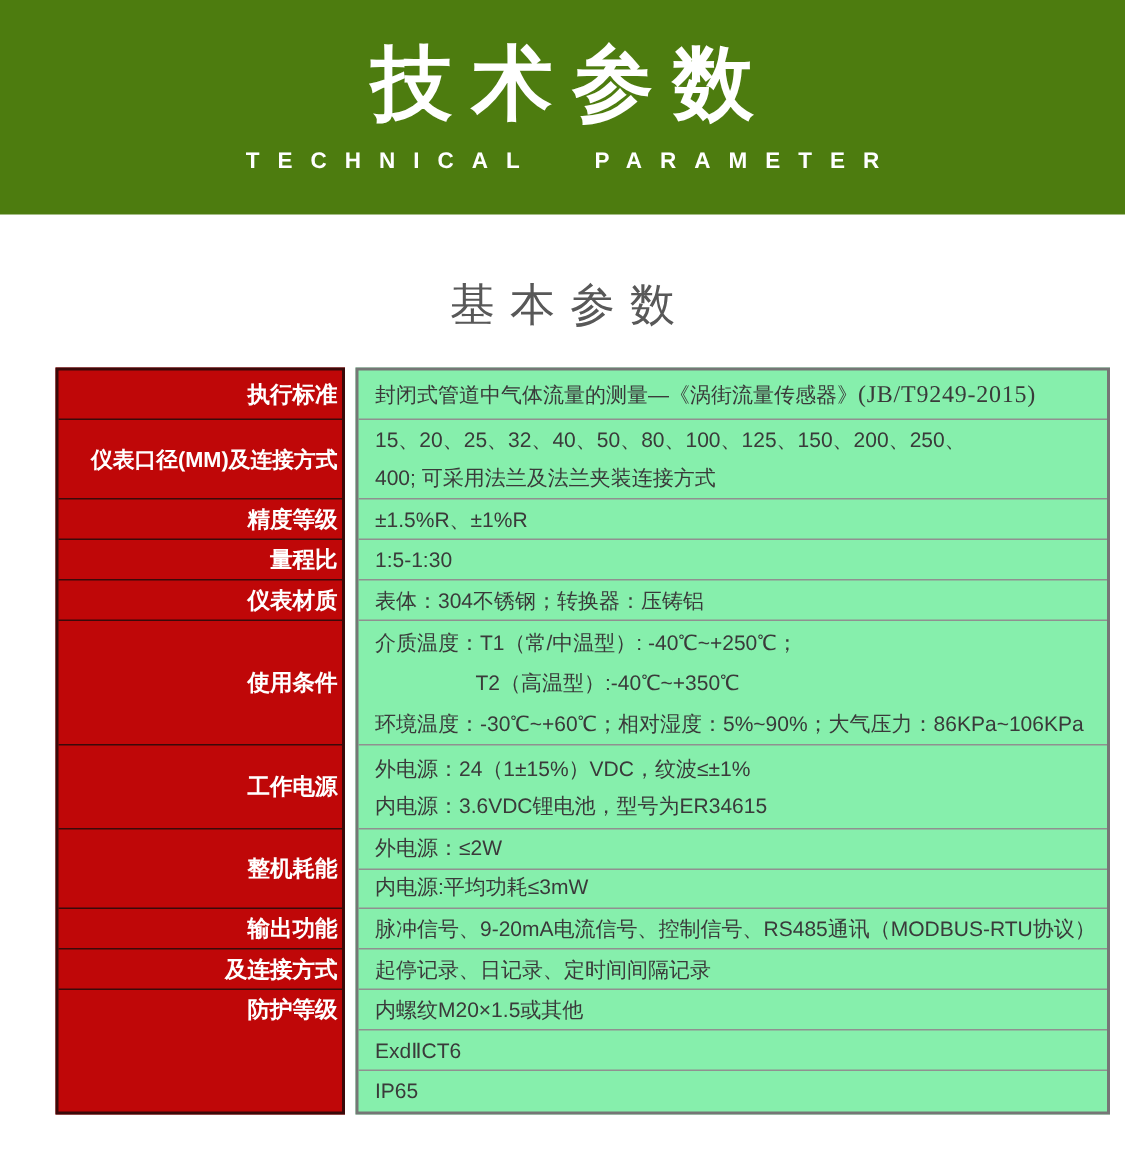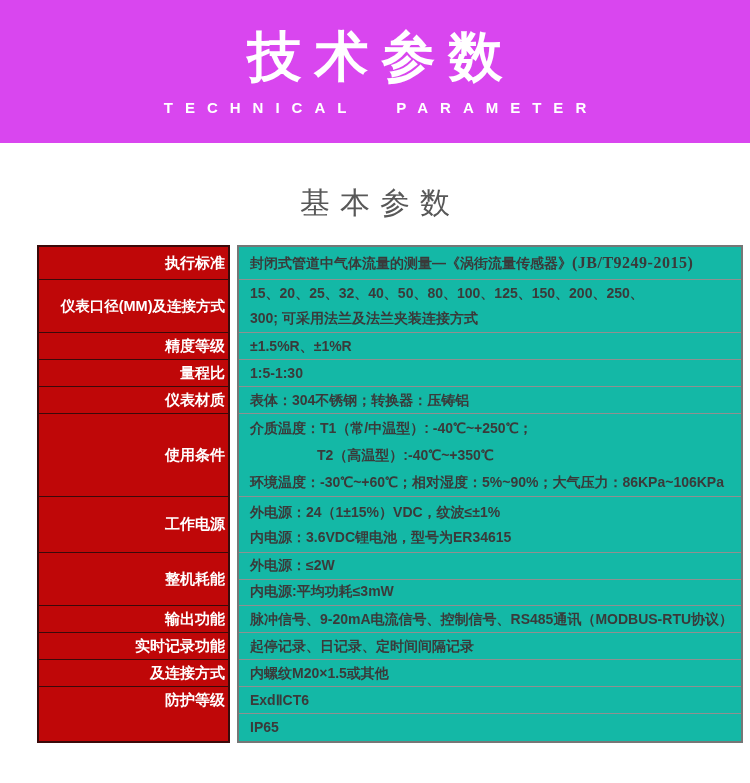--- a/index.html
+++ b/index.html
@@ -3,21 +3,21 @@
 <meta charset="utf-8">
 <style>
   * { margin:0; padding:0; box-sizing:border-box; }
   body {
     width:750px; height:783px; background:#ffffff;
     font-family:"Liberation Sans", sans-serif;
     overflow:hidden;
   }
   
   .banner {
-    height:143px; background:#d946ef;
+    height:143px; background:#4d7c0f;
     display:flex; flex-direction:column; align-items:center; justify-content:center;
   }
   .banner-title {
     color:#ffffff; font-size:54px; font-weight:bold;
     letter-spacing:13px; text-indent:13px; line-height:1.1;
   }
   .banner-sub {
     color:#ffffff; font-size:15px; font-weight:bold;
     letter-spacing:12px; text-indent:12px; word-spacing:22px; margin-top:13px;
   }
@@ -36,23 +36,22 @@
   .lcell {
     border-bottom:1px solid #3a0a0a;
     color:#ffffff; font-weight:bold; font-size:15px;
     display:flex; align-items:center; justify-content:flex-end;
     text-align:center; padding:0 3px;
   }
   .lcell:last-child { border-bottom:none; }
   .lcell.tight { font-size:14.5px; letter-spacing:0; }
   .col-gutter { width:7px; flex:0 0 7px; background:#ffffff; }
   .col-values {
-    flex:1; background:#14b8a6; border:2px solid #767676;
+    flex:1; background:#86efac; border:2px solid #767676;
     color:#3a3a3a;
-    font-weight:bold;
   }
   .vcell {
     border-bottom:1px solid #909090;
     font-size:14px;
     display:flex; flex-direction:column; justify-content:center;
     padding-left:11px; padding-right:8px;
   }
   .vcell:last-child { border-bottom:none; }
   .vline { line-height:25px; white-space:nowrap; }
   .vcell.tri .vline { line-height:27px; }
@@ -102,41 +101,38 @@
     <div class="lcell h56">
         <span>工作电源</span>
       </div>
     <div class="lcell h53">
         <span>整机耗能</span>
       </div>
     <div class="lcell h27">
         <span>输出功能</span>
       </div>
     <div class="lcell h27">
-        <span>实时记录功能</span>
-      </div>
-    <div class="lcell h27">
         <span>及连接方式</span>
       </div>
     <div class="lcell h27">
         <span>防护等级</span>
       </div>
   </div>
 
   <div class="col-gutter"></div>
 
   <div class="col-values">
     <div class="vcell h33">
       <div class="vline">
         <span>封闭式管道中气体流量的测量—《涡街流量传感器》</span><span class="serif">(JB/T9249-2015)</span>
       </div>
     </div>
     <div class="vcell h53">
       <div class="vline">15、20、25、32、40、50、80、100、125、150、200、250、</div>
-      <div class="vline">300; 可采用法兰及法兰夹装连接方式</div>
+      <div class="vline">400; 可采用法兰及法兰夹装连接方式</div>
     </div>
     <div class="vcell h27">
       <div class="vline">±1.5%R、±1%R</div>
     </div>
     <div class="vcell h27">
       <div class="vline">1:5-1:30</div>
     </div>
     <div class="vcell h27">
       <div class="vline">表体：304不锈钢；转换器：压铸铝</div>
     </div>

